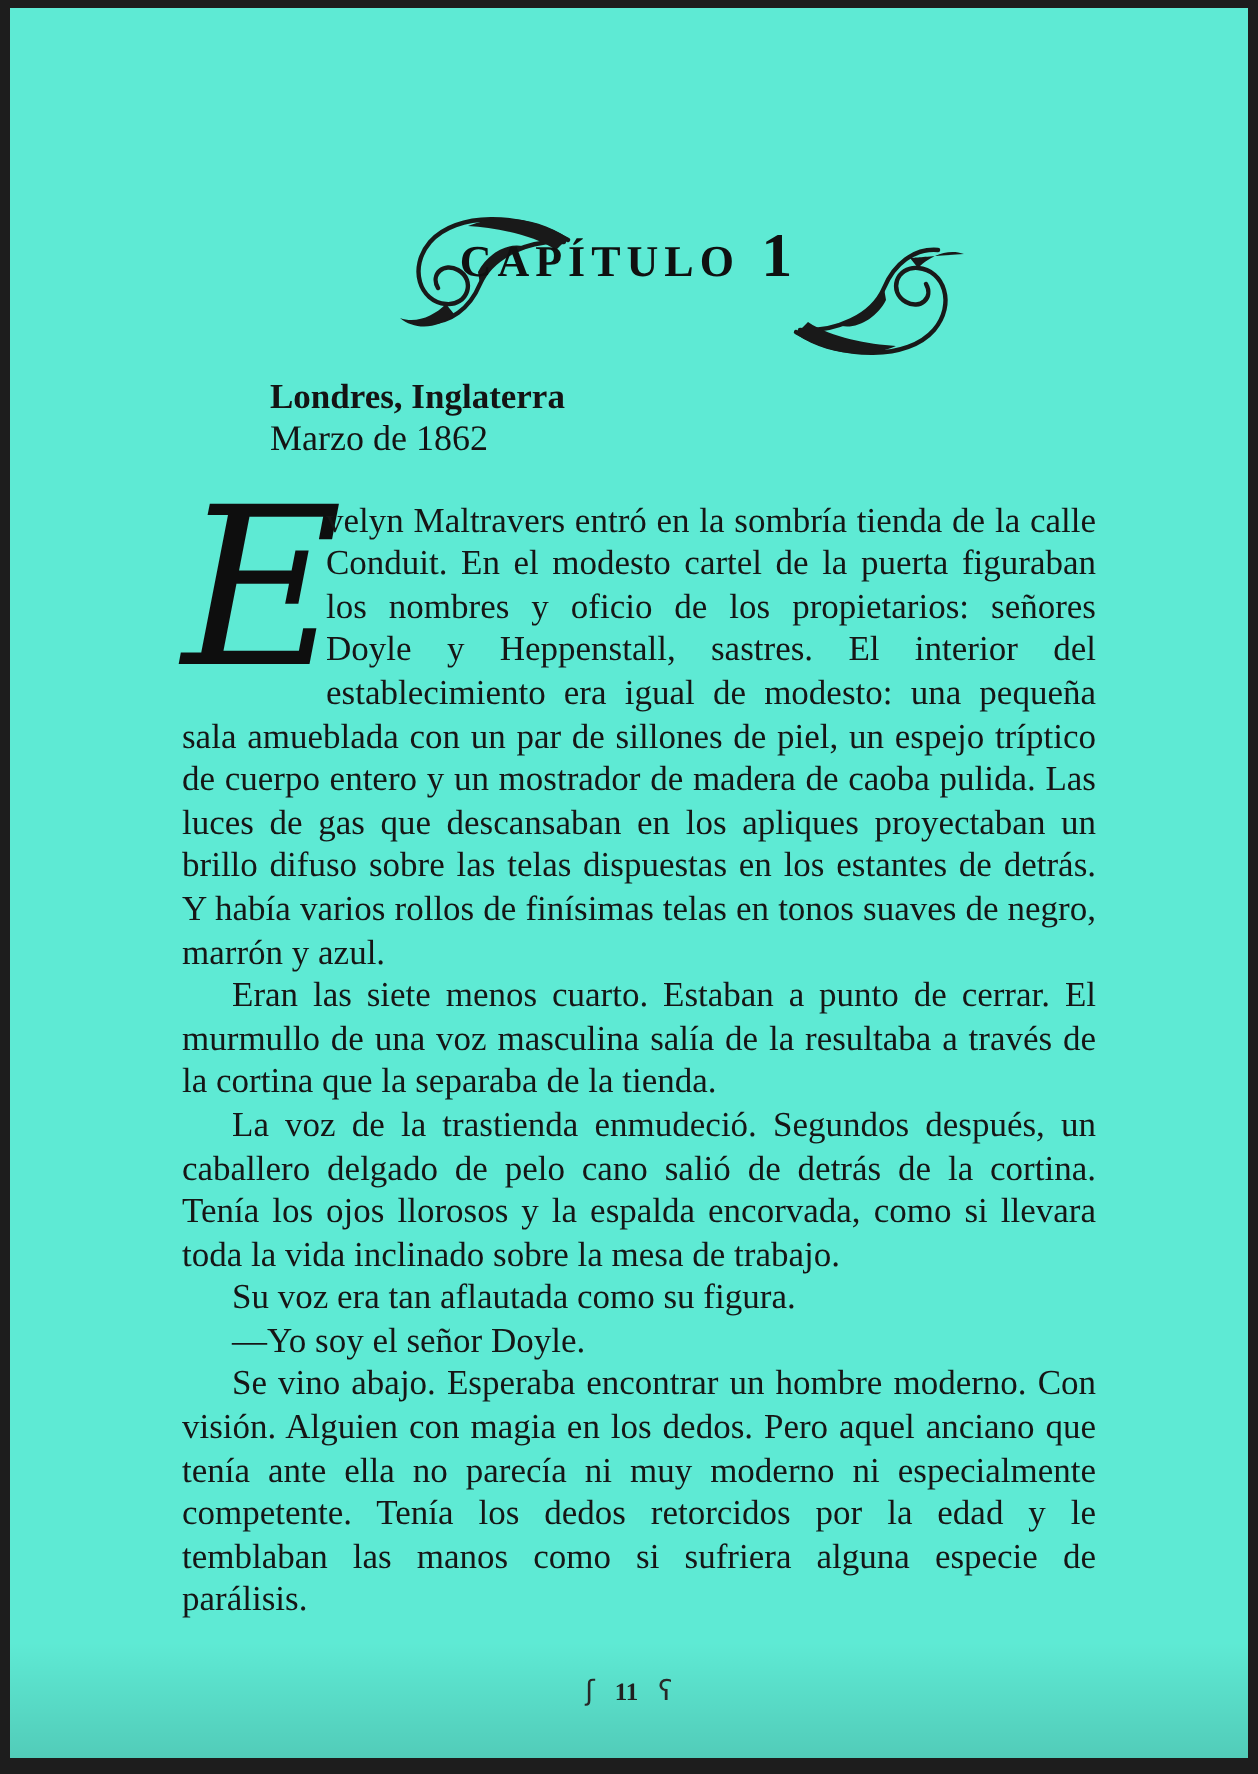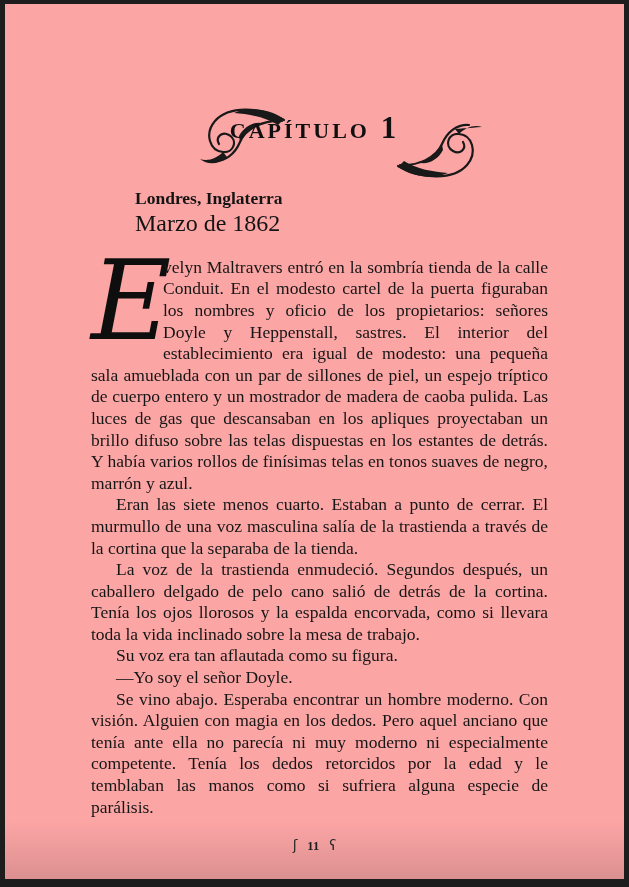--- a/index.html
+++ b/index.html
@@ -2,21 +2,21 @@
 <html><head>
 <meta charset="utf-8">
 <style>
   * { margin:0; padding:0; box-sizing:border-box; }
   html,body { background:#242424; }
   body { font-family:"Liberation Serif", serif; }
 
   .book-page {
     position:relative;
     width:629px; height:887px;
-    background:#fca5a5;
+    background:#5eead4;
     border:4px solid #1d1d1d;
     border-left-width:5px;
     border-right-width:5px;
     border-bottom-width:8px;
     overflow:hidden;
     color:#141414;
   }
   .page-bottom-shade {
     position:absolute; left:0; right:0; bottom:0; height:58px;
     background:linear-gradient(to bottom, rgba(0,0,0,0) 0%, rgba(0,0,0,0.13) 100%);
@@ -40,21 +40,21 @@
     letter-spacing:3px;
     color:#101010;
   }
   .flourish { position:absolute; }
   .flourish-left  { top:100px; left:193px; }
   .flourish-right { top:116px; left:391px; transform:rotate(180deg); }
 
   
   .dateline { padding:34px 76px 0 86px; line-height:1.2;margin-left:44px; }
   .dateline .location { font-weight:700; font-size:17.5px; }
-  .dateline .date { font-size:24px; }
+  .dateline .date { font-size:18px; }
 
   
   .body-text {
     padding:19px 76px 0 86px;
     font-size:17.5px;
     line-height:21.6px;
     text-align:justify;
     color:#161616;
   }
   .body-text p { text-indent:25px; }
@@ -119,21 +119,21 @@
     </svg>
   </div>
 
   <div class="dateline">
     <div class="location">Londres, Inglaterra</div>
     <div class="date">Marzo de 1862</div>
   </div>
 
   <div class="body-text" id="body-paragraphs">
     <p class="opening"><span class="dropcap">E</span><span>velyn Maltravers entró en la sombría tienda de la calle Conduit. En el modesto cartel de la puerta figuraban los nombres y oficio de los propietarios: señores Doyle y Heppenstall, sastres. El interior del establecimiento era igual de modesto: una pequeña sala amueblada con un par de sillones de piel, un espejo tríptico de cuerpo entero y un mostrador de madera de caoba pulida. Las luces de gas que descansaban en los apliques proyectaban un brillo difuso sobre las telas dispuestas en los estantes de detrás. Y había varios rollos de finísimas telas en tonos suaves de negro, marrón y azul.</span></p>
-  <p>Eran las siete menos cuarto. Estaban a punto de cerrar. El murmullo de una voz masculina salía de la trastienda a través de la cortina que la separaba de la tienda.</p>
+  <p>Eran las siete menos cuarto. Estaban a punto de cerrar. El murmullo de una voz masculina salía de la resultaba a través de la cortina que la separaba de la tienda.</p>
       <p>La voz de la trastienda enmudeció. Segundos después, un caballero delgado de pelo cano salió de detrás de la cortina. Tenía los ojos llorosos y la espalda encorvada, como si llevara toda la vida inclinado sobre la mesa de trabajo.</p>
       <p>Su voz era tan aflautada como su figura.</p>
       <p>—Yo soy el señor Doyle.</p>
       <p>Se vino abajo. Esperaba encontrar un hombre moderno. Con visión. Alguien con magia en los dedos. Pero aquel anciano que tenía ante ella no parecía ni muy moderno ni especialmente competente. Tenía los dedos retorcidos por la edad y le temblaban las manos como si sufriera alguna especie de parálisis.</p>
     </div>
 
   <div class="folio">
     <span class="orn">ʃ</span><span>11</span><span class="orn">ʕ</span>
   </div>
 

